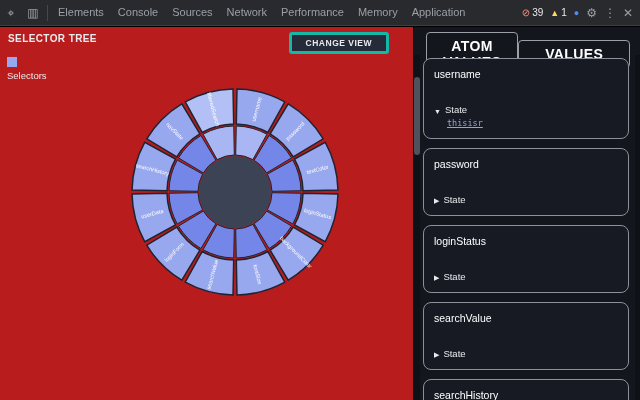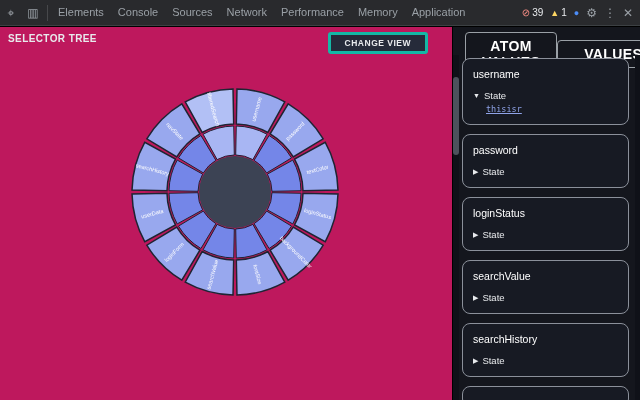--- a/index.html
+++ b/index.html
@@ -24,21 +24,21 @@
   }
   .topbar-right { margin-left: auto; display: flex; align-items: center; gap: 7px; padding-right: 7px; }
   .count { font-size: 10px; display: flex; align-items: center; gap: 2px; color: #e8eaed; cursor: pointer; }
   .err-ic { color: #f28b82; font-size: 10px; }
   .warn-ic { color: #fdd663; font-size: 9px; }
   .dot-ic { color: #4c8df8; font-size: 9px; cursor: pointer; }
   .gear-ic, .kebab-ic, .close-ic { color: #9aa0a6; font-size: 12px; cursor: pointer; }
 
   
   .main { position: absolute; top: 27px; left: 0; right: 0; bottom: 0; display: flex; }
-  .left-panel { position: relative; width: 452px; background: #be185d; overflow: hidden; flex: 0 0 auto; }
+  .left-panel { position: relative; width: 413px; background: #b91c1c; overflow: hidden; flex: 0 0 auto; }
   .right-panel { position: relative; flex: 1; background: #14161d; overflow: hidden; border-left: 1px solid #000; }
 
   
   .panel-title {
     position: absolute; left: 8px; top: 6px; font-size: 10px; font-weight: bold;
     letter-spacing: .4px; color: #e8eaed;
   }
   .change-view {
     position: absolute; right: 24px; top: 5px; background: #262b3a;
     border: 3px solid #14b8a6; border-radius: 3px; color: #e8eaed;
@@ -58,21 +58,21 @@
     font-weight: bold; font-size: 14px; letter-spacing: .4px; padding: 5px 16px;
     font-family: inherit; cursor: pointer;
   }
   .rp-btn.history { padding: 5px 26px; }
   .cards { position: absolute; left: 9px; right: 11px; top: 31px; bottom: 0; overflow: hidden; }
   .card {
     background: #171a23; border: 1px solid #8b909a; border-radius: 8px;
     padding: 9px 10px 10px; margin-bottom: 9px; color: #fff;
   }
   .card-name { font-size: 10.5px; }
-  .state-row { margin-top: 10px; font-size: 9.5px; color: #e8eaed; display: flex; align-items: center; gap: 4px; cursor: pointer; }
+  .state-row { margin-top: 24px; font-size: 9.5px; color: #e8eaed; display: flex; align-items: flex-end; gap: 4px; cursor: pointer; }
   .tri { font-size: 7px; }
   .card-value { margin: 3px 0 0 13px; font-size: 8.5px; color: #8fa3e8; font-family: "DejaVu Sans Mono", monospace; text-decoration: underline; }
 
   .v-scroll { position: absolute; left: 0; top: 28px; bottom: 0; width: 6px; background: #0f1118; }
   .v-thumb { position: absolute; left: 0; top: 22px; width: 6px; height: 78px; border-radius: 3px; background: #4d525c; cursor: pointer; }
   .r-strip { position: absolute; right: 0; top: 28px; bottom: 0; width: 5px; background: #0f1118; }
 </style>
 </head>
 <body>
 
@@ -106,20 +106,24 @@
       <span class="close-ic">✕</span>
     </div>
   </div>
 
   <div class="main">
 
     <div class="left-panel">
       <div class="panel-title">SELECTOR TREE</div>
       <button class="change-view">CHANGE VIEW</button>
       <div class="legend">
+          <div class="legend-item">
+            <div class="legend-swatch" style="background: rgb(152, 168, 238);"></div>
+            <div class="legend-label">Selectors</div>
+          </div>
         </div>
       <svg class="sunburst" width="230" height="230">
           <path d="M116.27 49.01A66 66 0 0 1 146.90 57.22L132.88 82.61A37 37 0 0 0 115.71 78.01Z" fill="#a8b6f3" stroke="#1f2433" stroke-width="1"></path>
           <path d="M116.98 12.02A103 103 0 0 1 164.78 24.83L147.86 55.47A68 68 0 0 0 116.31 47.01Z" fill="#98a8ee" stroke="#1f2433" stroke-width="1.5"></path>
           <path d="M149.09 58.49A66 66 0 0 1 171.51 80.91L146.68 95.89A37 37 0 0 0 134.11 83.32Z" fill="#7486e8" stroke="#1f2433" stroke-width="1"></path>
           <path d="M168.20 26.80A103 103 0 0 1 203.20 61.80L173.23 79.88A68 68 0 0 0 150.12 56.77Z" fill="#98a8ee" stroke="#1f2433" stroke-width="1.5"></path>
           <path d="M172.78 83.10A66 66 0 0 1 180.99 113.73L151.99 114.29A37 37 0 0 0 147.39 97.12Z" fill="#7486e8" stroke="#1f2433" stroke-width="1"></path>
           <path d="M205.17 65.22A103 103 0 0 1 217.98 113.02L182.99 113.69A68 68 0 0 0 174.53 82.14Z" fill="#98a8ee" stroke="#1f2433" stroke-width="1.5"></path>
           <path d="M180.99 116.27A66 66 0 0 1 172.78 146.90L147.39 132.88A37 37 0 0 0 151.99 115.71Z" fill="#7486e8" stroke="#1f2433" stroke-width="1"></path>
           <path d="M217.98 116.98A103 103 0 0 1 205.17 164.78L174.53 147.86A68 68 0 0 0 182.99 116.31Z" fill="#98a8ee" stroke="#1f2433" stroke-width="1.5"></path>

